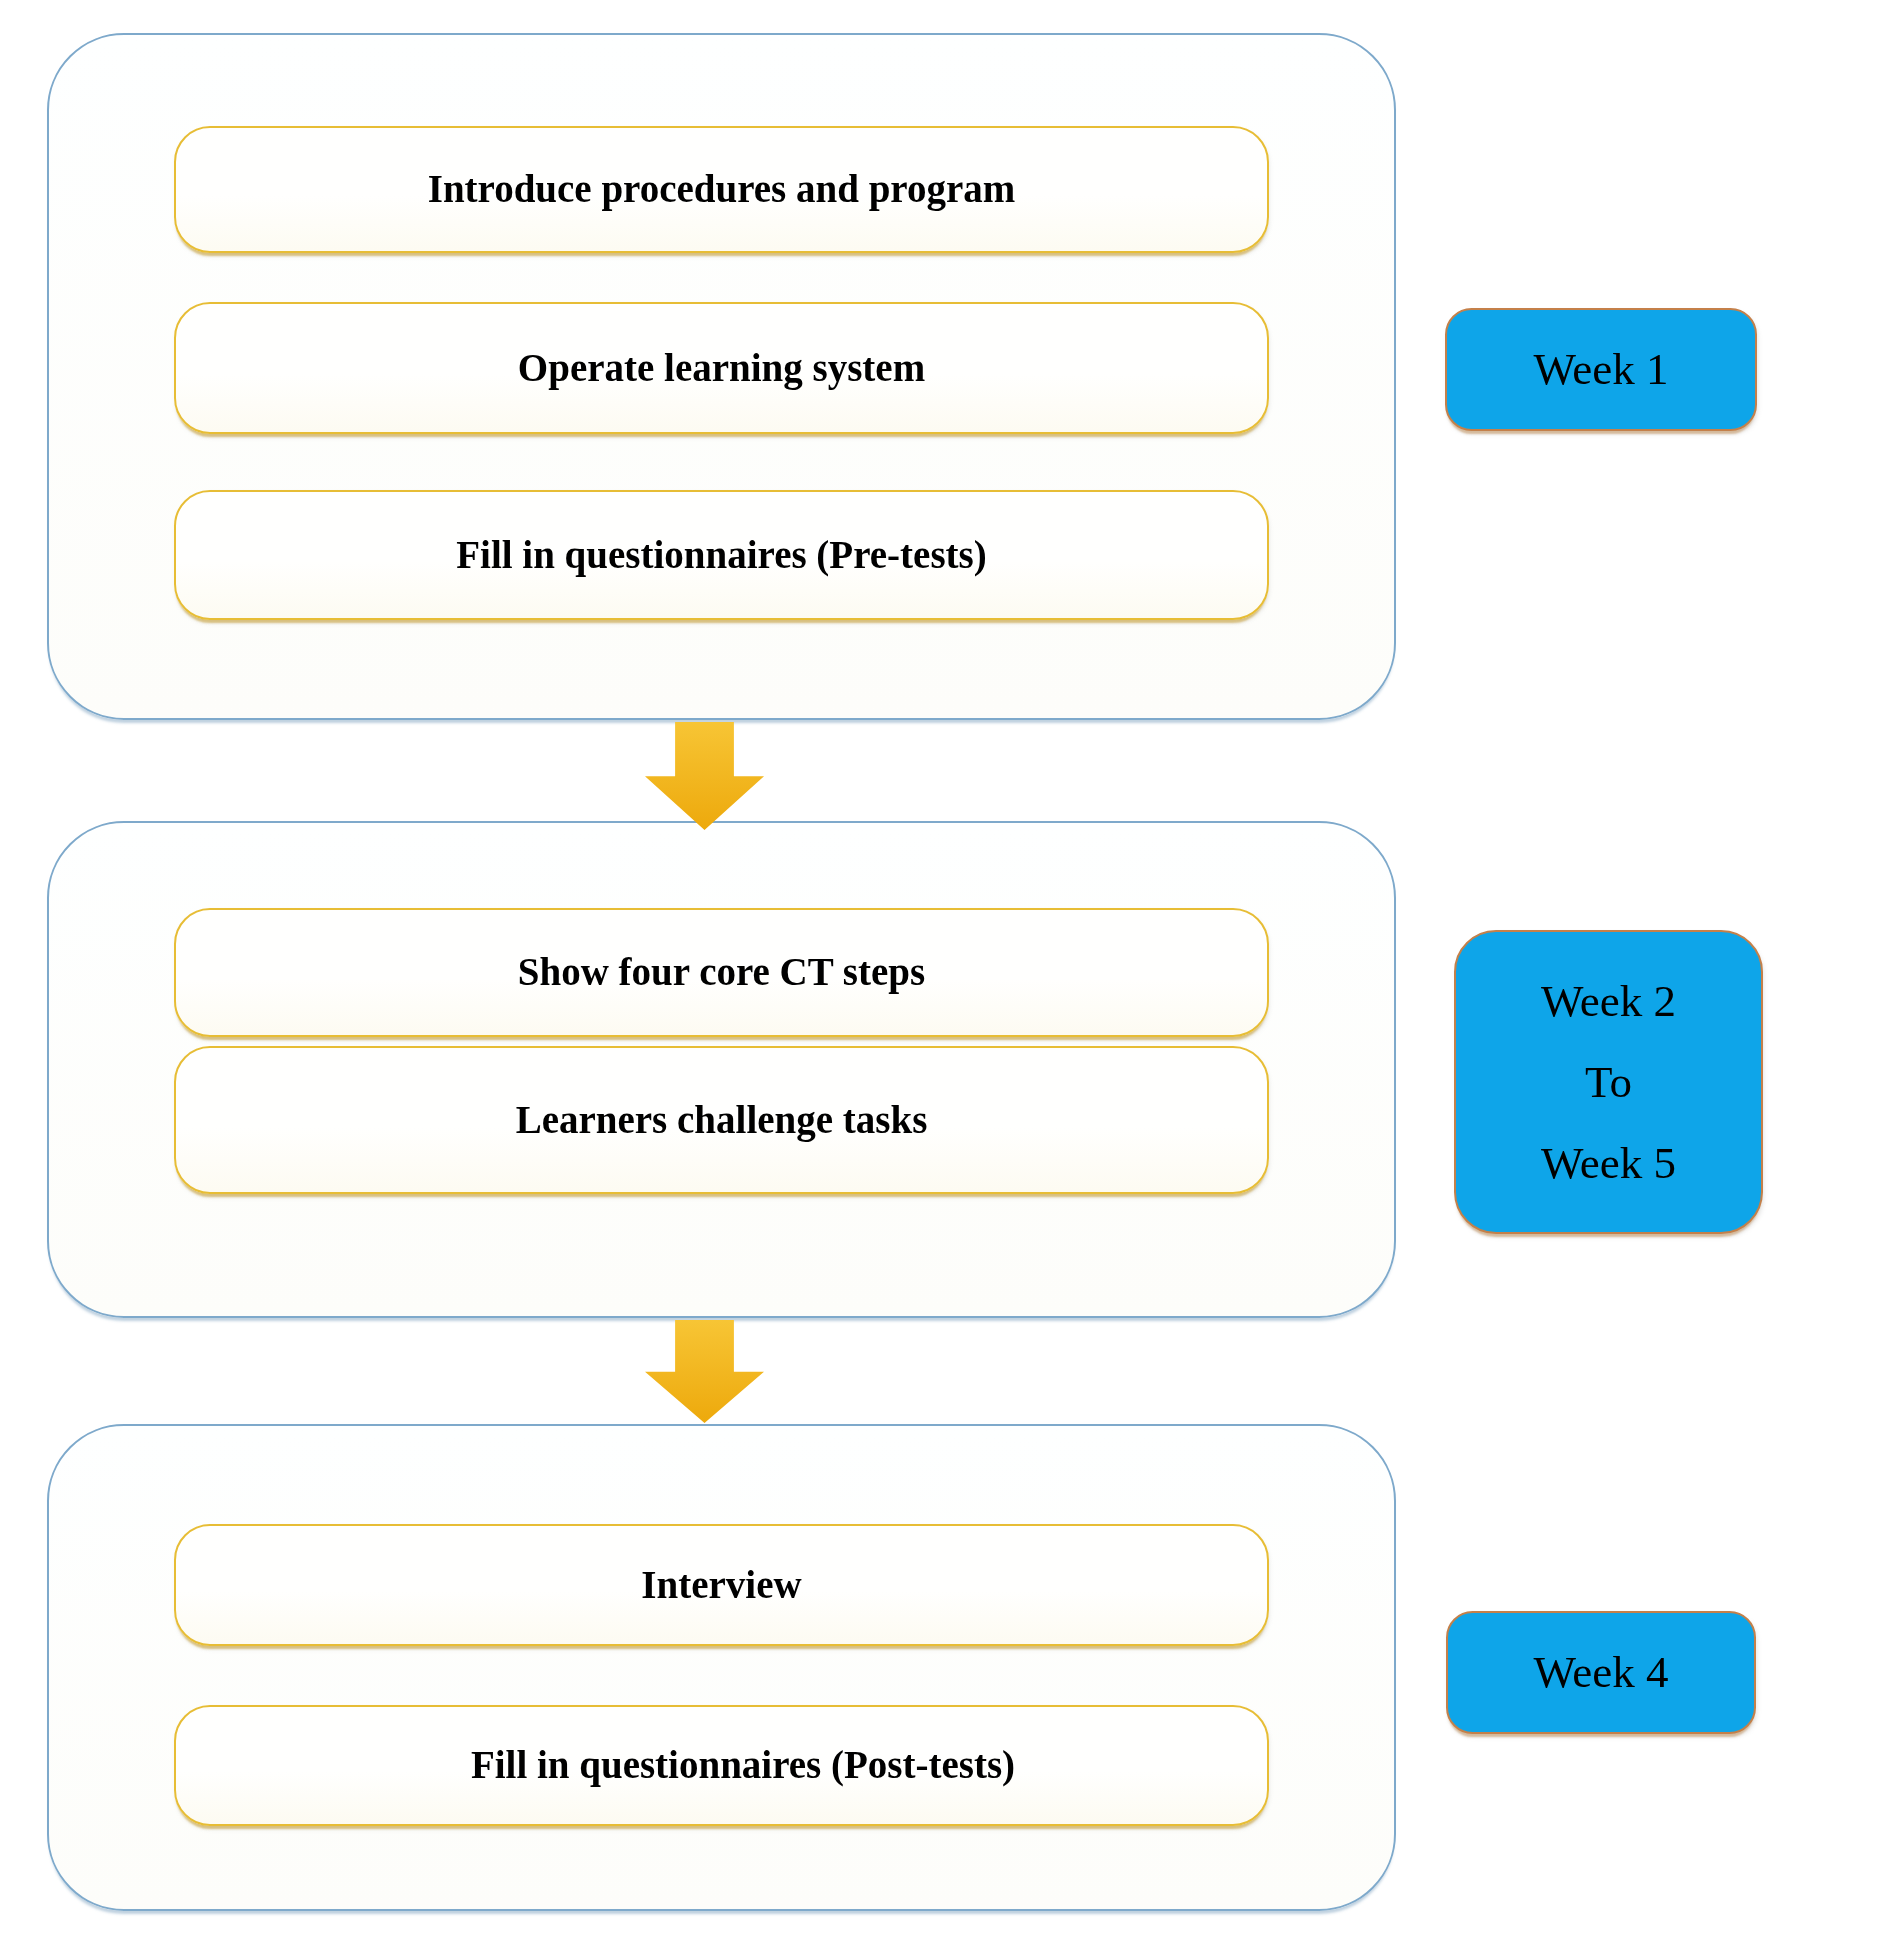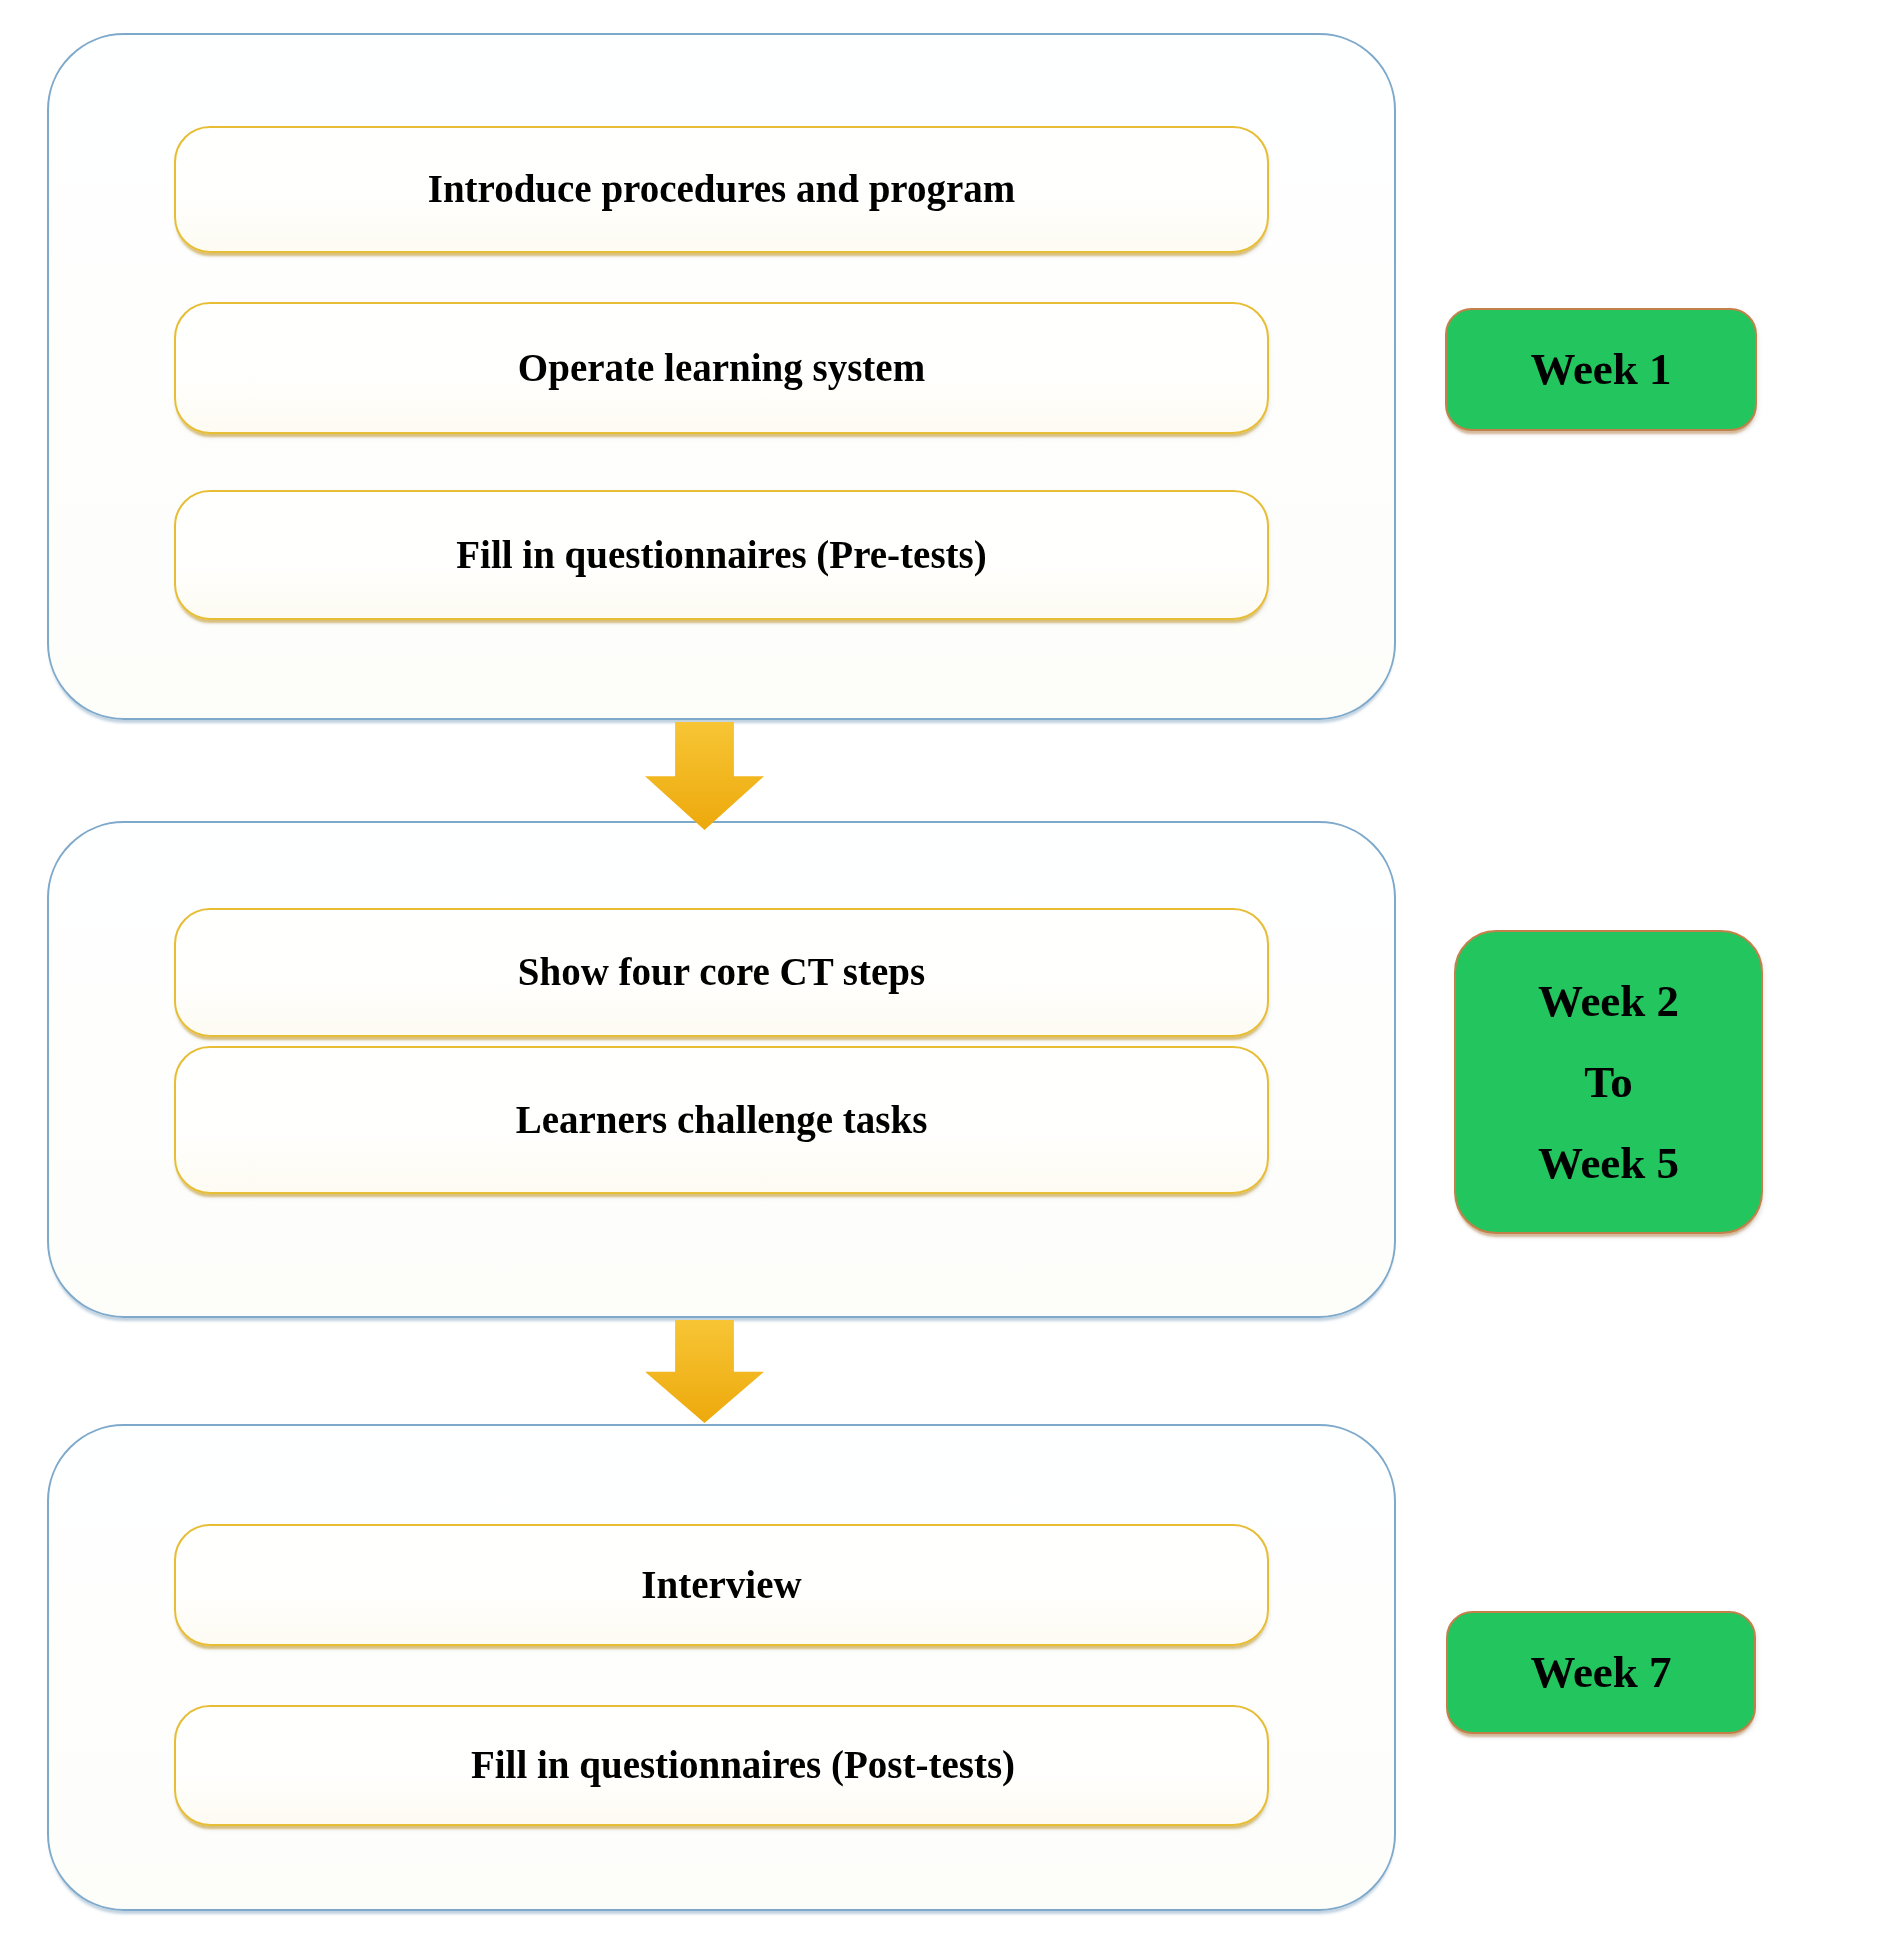--- a/index.html
+++ b/index.html
@@ -47,28 +47,28 @@
   .step-3 { top: 490px;  height: 130px; }
   .step-4 { top: 908px; height: 129px; }
   .step-5 { top: 1046px; height: 148px; }
   .step-6 { top: 1524px; height: 122px; }
   .step-7 { top: 1705px; height: 121px; padding-left: 43px; }
 
   .week {
     position: absolute;
     border: 2.8px solid #c4804a;
     border-radius: 26.5px;
-    background: #22c55e;
+    background: #0ea5e9;
     box-shadow: 0 4.2px 2.1px -2.1px rgba(190,135,75,0.5), 1.4px 3.5px 4.2px -1.4px rgba(175,175,175,0.3);
     box-sizing: border-box;
     display: flex;
     align-items: center;
     justify-content: center;
     text-align: center;
-    font-weight: bold;
+    font-weight: normal;
     font-size: 45px;
     line-height: 1.8;
     white-space: pre-line;
   }
   .week-1 { left: 1445px; top: 308px;  width: 312px; height: 123px; }
   .week-2 { left: 1454px; top: 930px; width: 309px; height: 304px; border-radius: 42px; }
   .week-3 { left: 1446px; top: 1611px; width: 310px; height: 123px; }
 
   .arrow {
     position: absolute;
@@ -97,21 +97,21 @@
   <div class="step step-4">Show four core CT steps</div>
   <div class="step step-5">Learners challenge tasks</div>
 
   <div class="step step-6">Interview</div>
   <div class="step step-7">Fill in questionnaires (Post-tests)</div>
 
   <div class="week week-1">Week 1</div>
   <div class="week week-2">Week 2
 To
 Week 5</div>
-  <div class="week week-3">Week 7</div>
+  <div class="week week-3">Week 4</div>
 
   <div class="arrow arrow-1">
     <svg viewBox="0 0 170 155" preserveAspectRatio="none" aria-hidden="true">
       <defs>
         <linearGradient id="arrowGrad1" x1="0" y1="0" x2="0" y2="1">
           <stop offset="0" stop-color="#f7c535"></stop>
           <stop offset="1" stop-color="#eda90c"></stop>
         </linearGradient>
       </defs>
       <polygon points="43,0 127,0 127,78 170,78 85,155 0,78 43,78" fill="url(#arrowGrad1)"></polygon>

